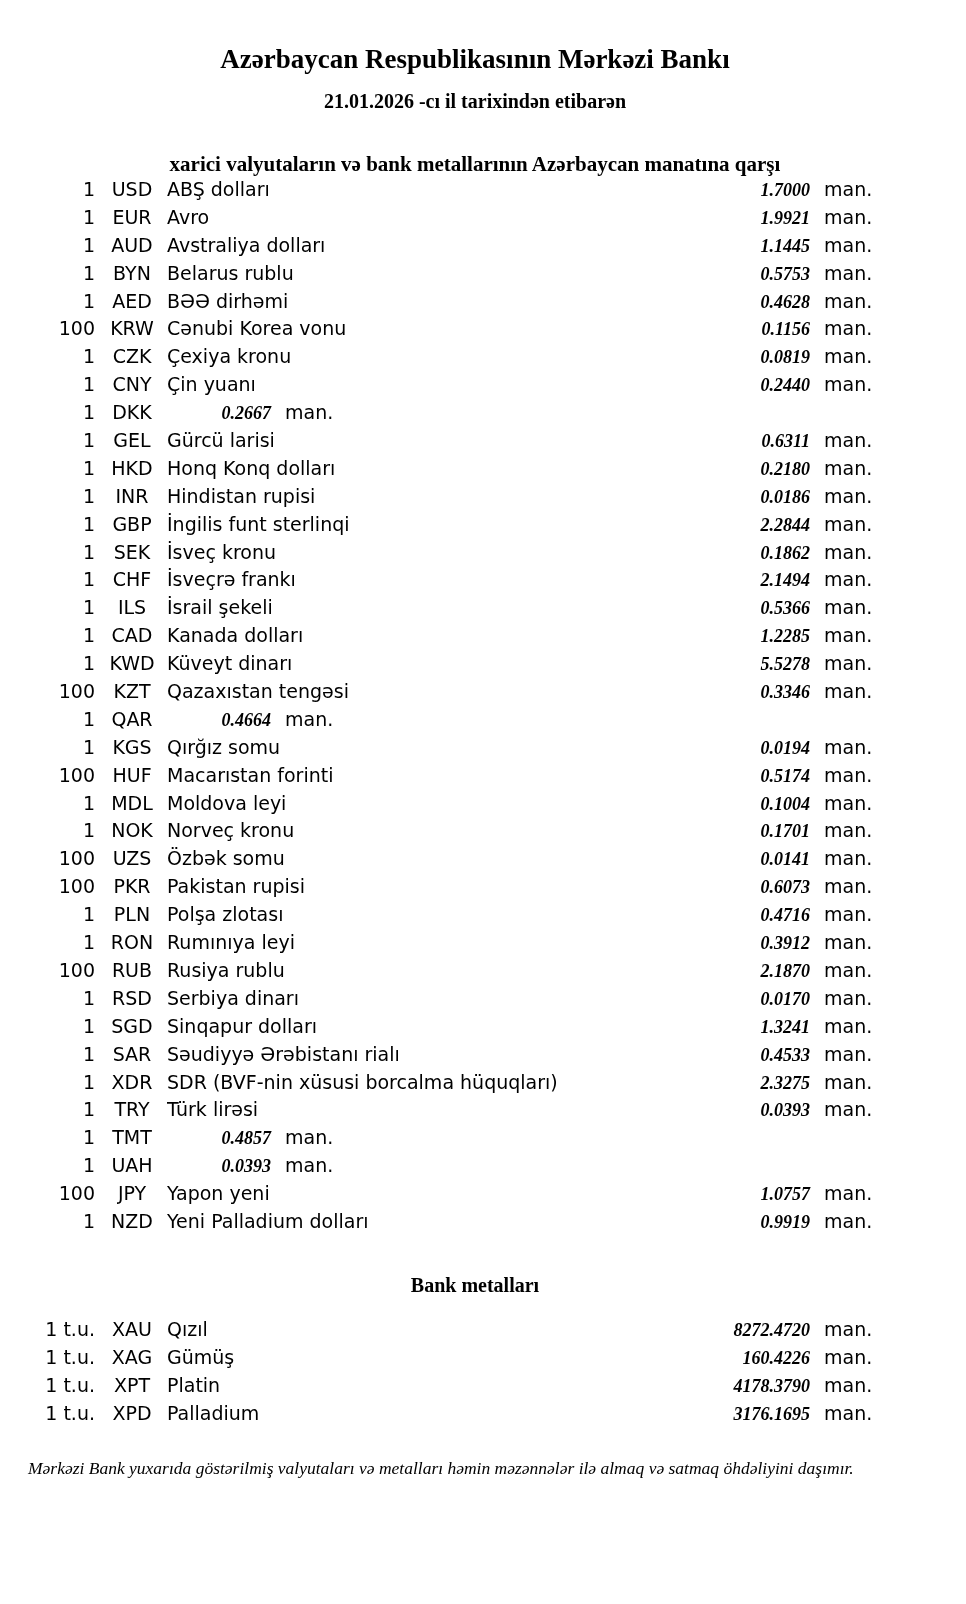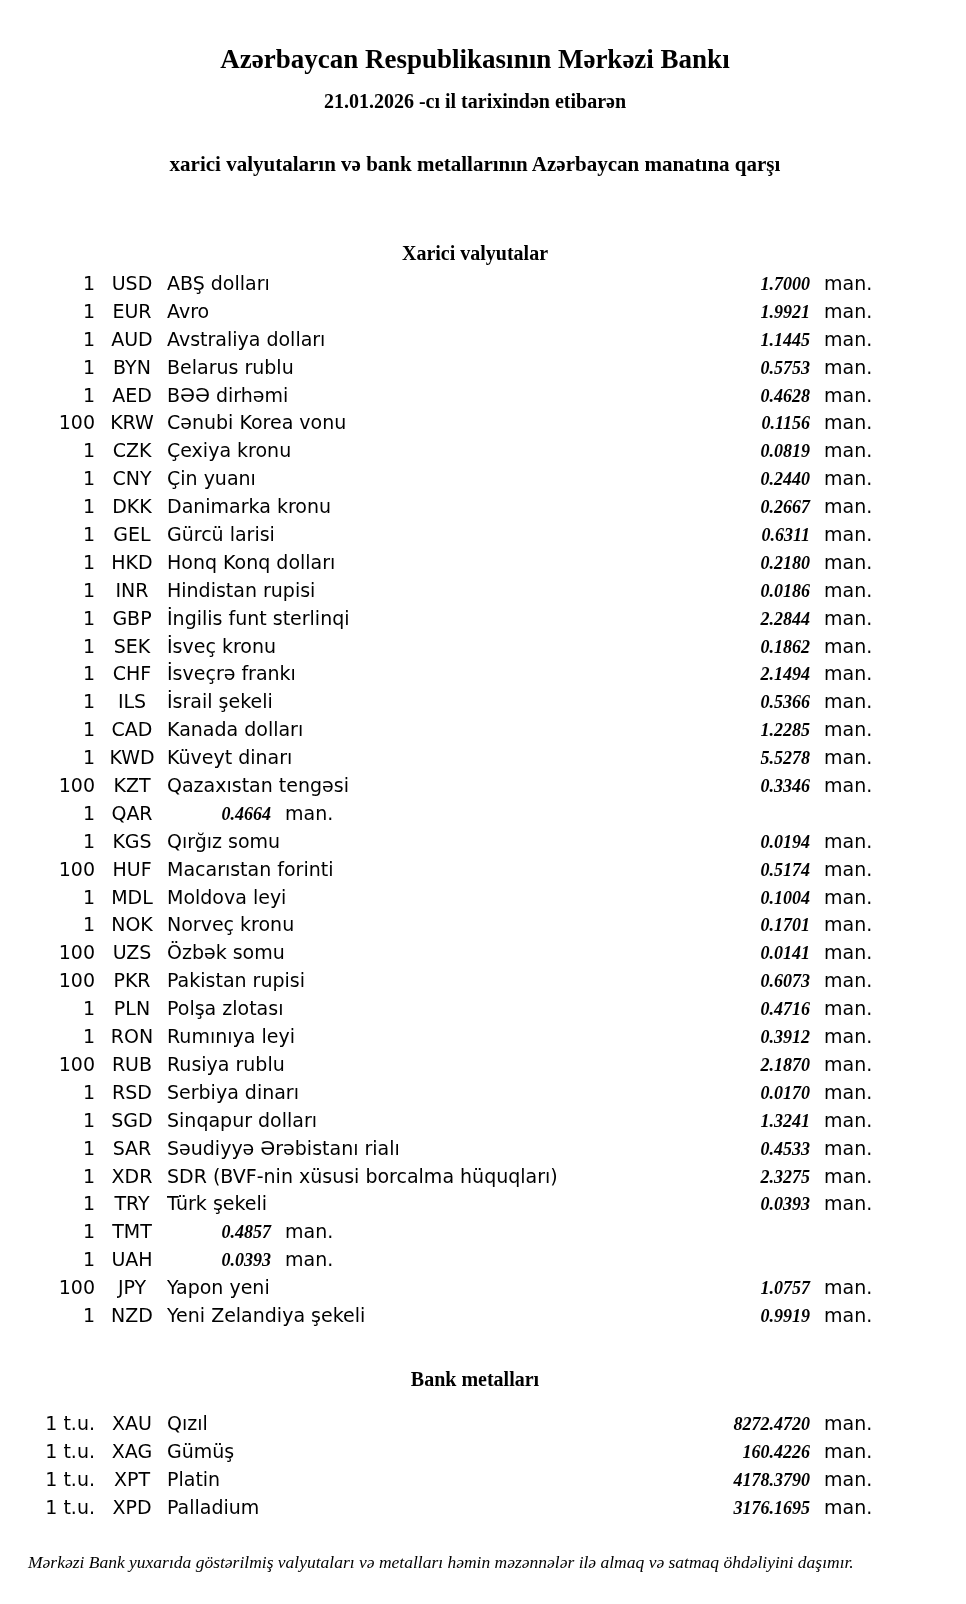--- a/index.html
+++ b/index.html
@@ -112,21 +112,20 @@
 </style>
 </head>
 <body>
 
 <div class="page">
 
   <div class="hdr title">Azərbaycan Respublikasının Mərkəzi Bankı</div>
   <div class="hdr date-line">21.01.2026 -cı il tarixindən etibarən</div>
   <div class="hdr subtitle">xarici valyutaların və bank metallarının Azərbaycan manatına qarşı</div>
 
-  <div class="section-title currencies">Xarici valyutalar</div>
   <div class="rows" id="currency-rows">
       <div class="rate-row">
         <span class="amount">1</span>
         <span class="code">USD</span>
         <span class="name">ABŞ dolları</span>
         <span class="rate">1.7000</span>
         <span class="unit">man.</span>
       </div>
       <div class="rate-row">
         <span class="amount">1</span>
@@ -173,21 +172,20 @@
       <div class="rate-row">
         <span class="amount">1</span>
         <span class="code">CNY</span>
         <span class="name">Çin yuanı</span>
         <span class="rate">0.2440</span>
         <span class="unit">man.</span>
       </div>
       <div class="rate-row">
         <span class="amount">1</span>
         <span class="code">DKK</span>
-        <span class="name">Danimarka kronu</span>
         <span class="rate">0.2667</span>
         <span class="unit">man.</span>
       </div>
       <div class="rate-row">
         <span class="amount">1</span>
         <span class="code">GEL</span>
         <span class="name">Gürcü larisi</span>
         <span class="rate">0.6311</span>
         <span class="unit">man.</span>
       </div>
@@ -347,21 +345,21 @@
       <div class="rate-row">
         <span class="amount">1</span>
         <span class="code">XDR</span>
         <span class="name">SDR (BVF-nin xüsusi borcalma hüquqları)</span>
         <span class="rate">2.3275</span>
         <span class="unit">man.</span>
       </div>
       <div class="rate-row">
         <span class="amount">1</span>
         <span class="code">TRY</span>
-        <span class="name">Türk şekeli</span>
+        <span class="name">Türk lirəsi</span>
         <span class="rate">0.0393</span>
         <span class="unit">man.</span>
       </div>
       <div class="rate-row">
         <span class="amount">1</span>
         <span class="code">TMT</span>
         <span class="rate">0.4857</span>
         <span class="unit">man.</span>
       </div>
       <div class="rate-row">
@@ -373,21 +371,21 @@
       <div class="rate-row">
         <span class="amount">100</span>
         <span class="code">JPY</span>
         <span class="name">Yapon yeni</span>
         <span class="rate">1.0757</span>
         <span class="unit">man.</span>
       </div>
       <div class="rate-row">
         <span class="amount">1</span>
         <span class="code">NZD</span>
-        <span class="name">Yeni Zelandiya şekeli</span>
+        <span class="name">Yeni Palladium dolları</span>
         <span class="rate">0.9919</span>
         <span class="unit">man.</span>
       </div>
     </div>
 
   <div class="section-title metals">Bank metalları</div>
   <div class="rows" id="metal-rows">
       <div class="rate-row">
         <span class="amount">1 t.u.</span>
         <span class="code">XAU</span>

